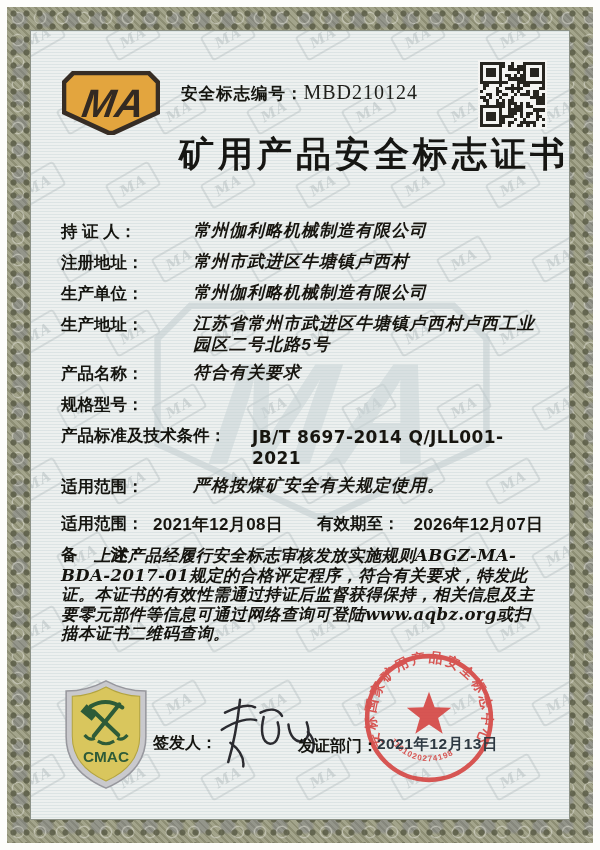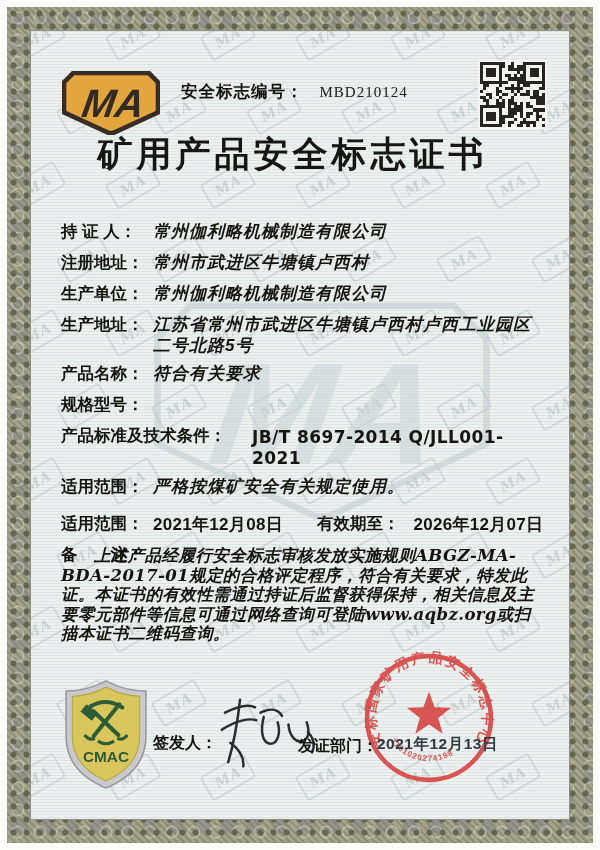--- a/index.html
+++ b/index.html
@@ -34,36 +34,36 @@
     border-radius:4px;color:rgba(145,158,163,.32);
     display:flex;align-items:center;justify-content:center;
     font:italic 800 14px "DejaVu Serif", serif;letter-spacing:1px;
     transform:rotate(-30deg);
   }
   .big-wm{position:absolute;left:120px;top:268px;width:342px;height:224px;z-index:0;opacity:.55;pointer-events:none;}
   
   .ma-logo{position:absolute;left:31px;top:40px;width:98px;height:64px;z-index:2;}
   .head-line{position:absolute;left:150px;top:50px;z-index:2;white-space:nowrap;}
   .head-line .lab{font-weight:700;font-size:16.5px;color:#15150f;letter-spacing:1px;}
-  .head-line .num{font-family:"Liberation Serif", serif;font-size:15px;color:#20201c;margin-left:16px;letter-spacing:1px;}
+  .head-line .num{font-family:"Liberation Serif", serif;font-size:20px;color:#20201c;margin-left:0;letter-spacing:1px;}
   .qr{position:absolute;right:22px;top:29px;z-index:2;background:#f4f4f2;padding:2px;}
   #qr-modules{display:grid;grid-template-columns:repeat(21,3.1px);grid-auto-rows:3.1px;}
   #qr-modules i{display:block;}
   #qr-modules i.d{background:#26241f;}
   h1.title{
-    position:absolute;left:0;right:15px;top:100px;margin:0;z-index:2;
-    text-align:center;font-size:35px;font-weight:900;color:#161613;letter-spacing:4px;
+    position:absolute;left:0;right:0;top:100px;margin:0;z-index:2;
+    text-align:right;font-size:35px;font-weight:900;color:#161613;letter-spacing:4px;
   }
   
   .rows{position:absolute;left:30px;right:22px;top:190px;z-index:2;}
   .row{display:flex;align-items:flex-start;margin-bottom:7px;min-height:24px;}
   .row .lbl{flex:0 0 92px;font-weight:700;font-size:16.5px;color:#14140f;white-space:nowrap;}
   .row .lbl.wide{flex:0 0 auto;margin-right:26px;}
   .row .val{font-size:17px;color:#17150f;line-height:21px;}
-  .kai{font-family:Liberation Sans, sans-serif;font-style:italic;font-weight:600;letter-spacing:1px;}
+  .kai{font-family:Liberation Mono, monospace;font-style:italic;font-weight:600;letter-spacing:1px;margin-left:40px;}
   .latin{font-family:"DejaVu Sans", sans-serif;font-style:normal;font-weight:700;font-size:15.5px;letter-spacing:.4px;padding-top:2px;}
   .model{font-weight:700;font-size:16px;letter-spacing:.5px;padding-top:1px;}
   .dates .lbl2{flex:0 0 auto;font-weight:700;font-size:16.5px;color:#14140f;margin-left:34px;}
   .dateval{font-weight:600;font-size:16px;color:#17150f;letter-spacing:.3px;padding-top:1px;}
   .r-spacer{height:6px;}
   
   .body-par{
     position:absolute;left:30px;right:26px;top:515px;margin:0;z-index:2;
     font-family:"DejaVu Serif", serif;font-style:italic;font-weight:600;
     font-size:16.5px;line-height:19.5px;color:#14130e;text-indent:2em;letter-spacing:.4px;

